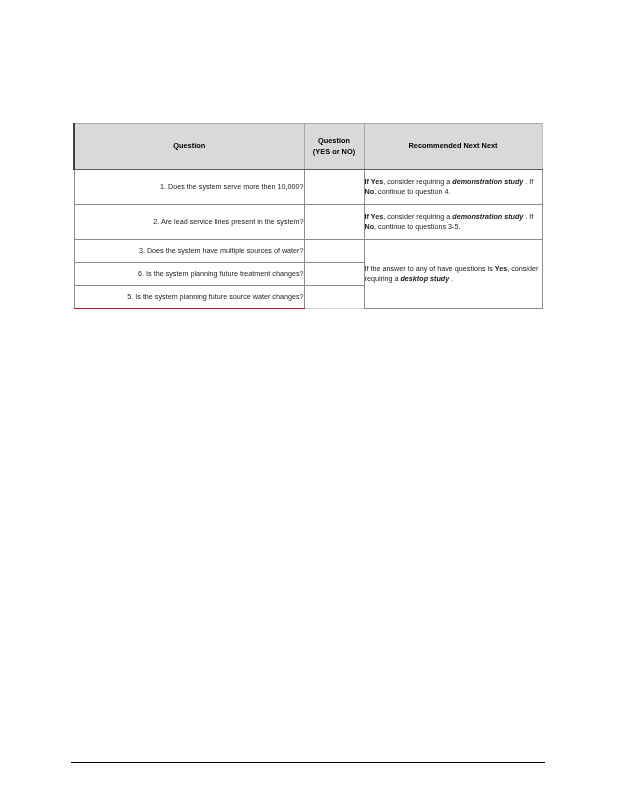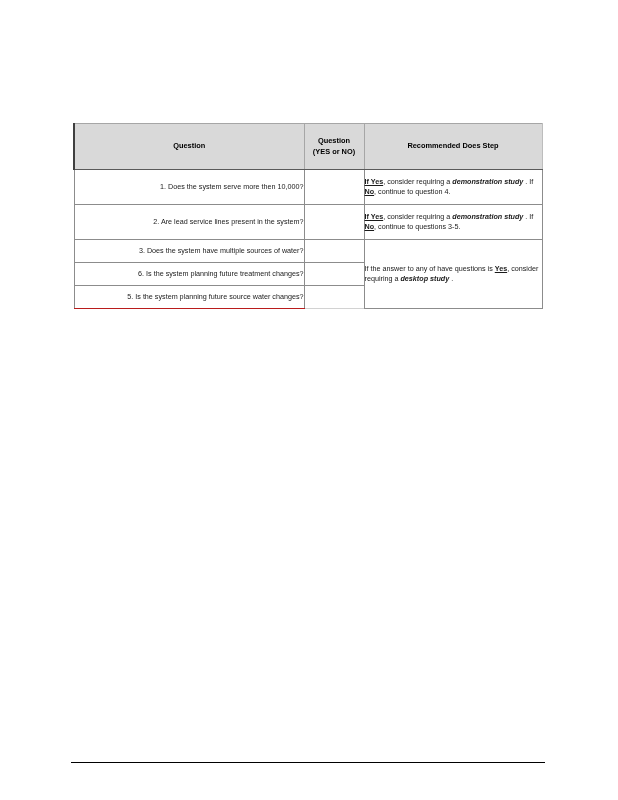--- a/index.html
+++ b/index.html
@@ -98,21 +98,21 @@
     color: #1a1a1a;
     vertical-align: middle;
   }
 
   .row-tall td { height: 34px; }
   .row-short td { height: 22px; }
 
   tr.row-last td { border-bottom: 1px solid #d2d2d2; }
   tr.row-last td.cell-question { border-bottom: 1px solid #b91c1c; }
 
-  .b  { font-weight: bold; text-decoration: underline; }
+  .b  { font-weight: bold; }
   .bi { font-weight: bold; font-style: italic; }
 
   
   .footer-rule {
     position: absolute;
     left: 71px;
     top: 744px;
     width: 474px;
     height: 0;
     border-top: 1.6px solid #000000;
@@ -133,21 +133,21 @@
     <thead>
       <tr>
         <th class="th-question">
           <span class="th-line">Question</span>
         </th>
         <th class="th-response">
           <span class="th-line">Question</span>
           <span class="th-line">(YES or NO)</span>
         </th>
         <th class="th-nextstep">
-          <span class="th-line">Recommended Does Step</span>
+          <span class="th-line">Recommended Next Next</span>
         </th>
       </tr>
     </thead>
 
     <tbody>
 
       <tr class="row-tall">
         <td class="cell-question">1. Does the system serve more then 10,000?</td>
         <td class="cell-response"></td>
         <td class="cell-nextstep">

